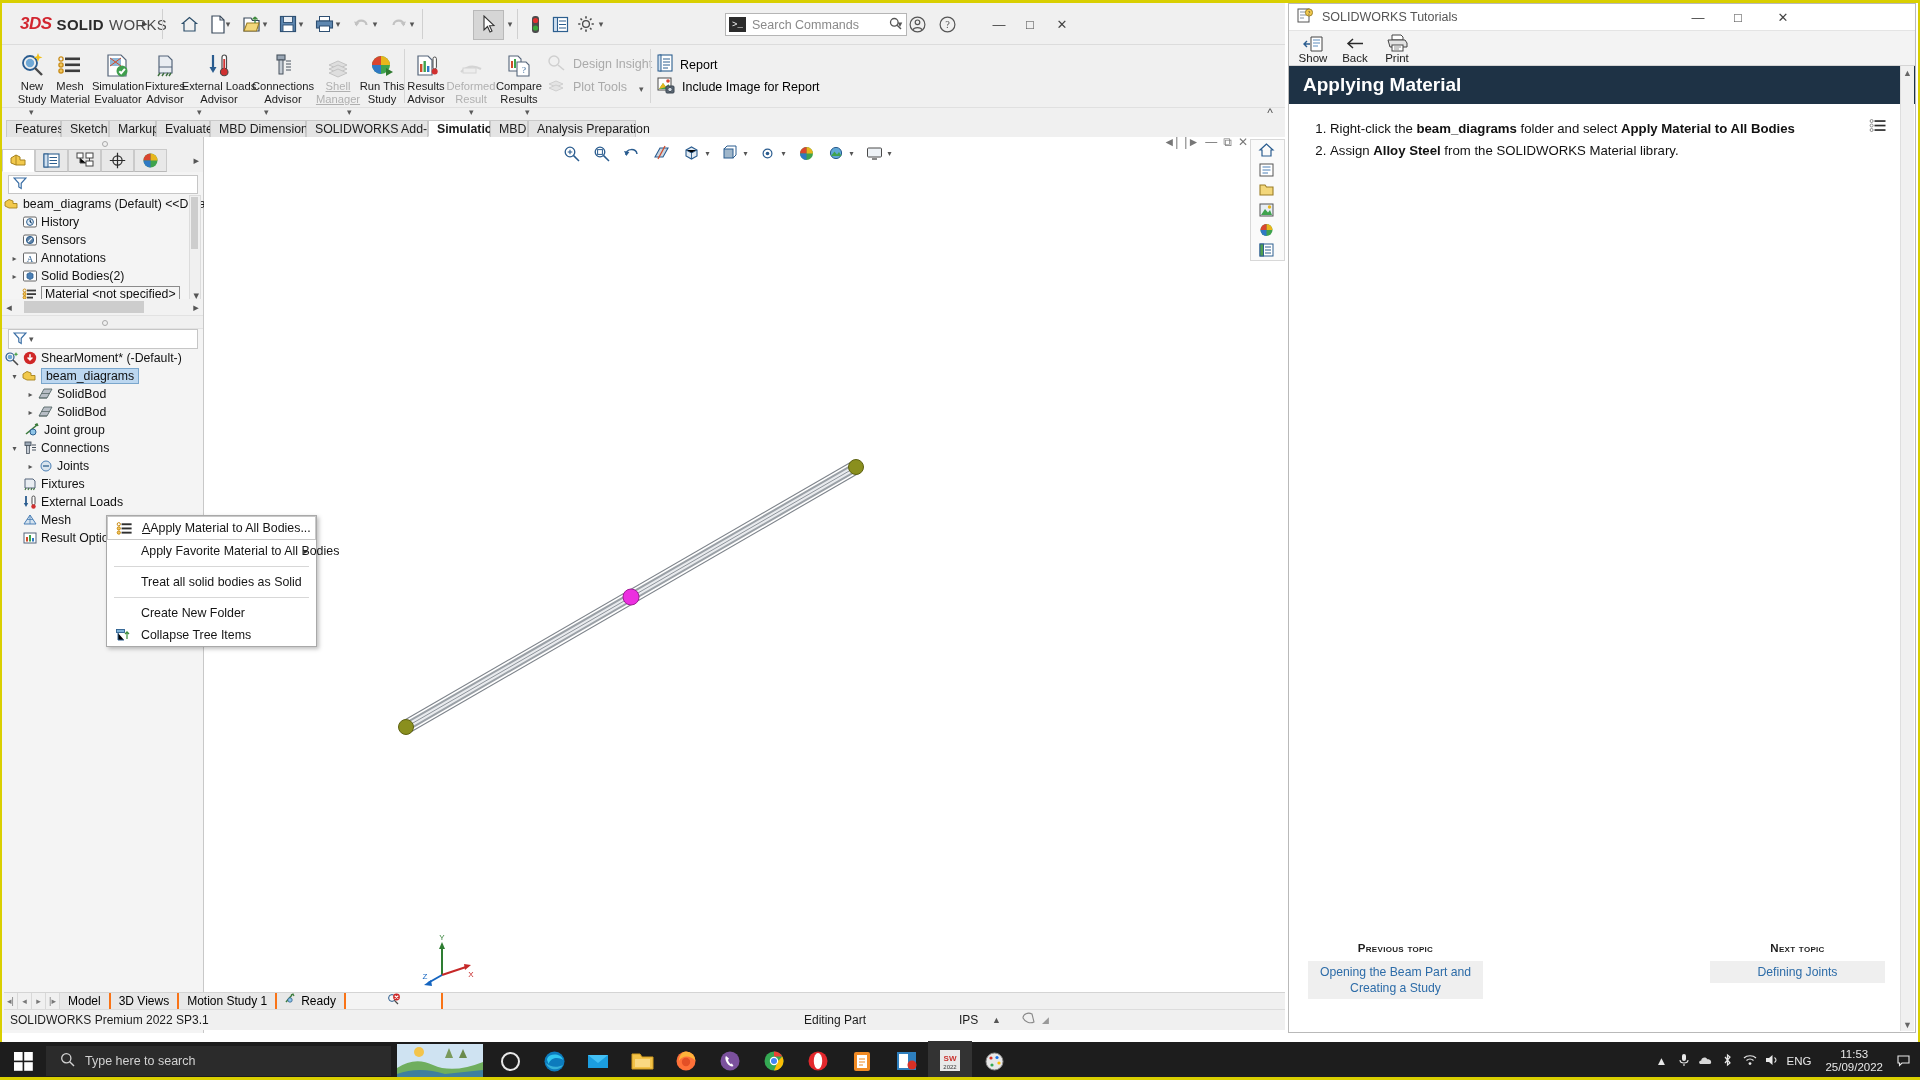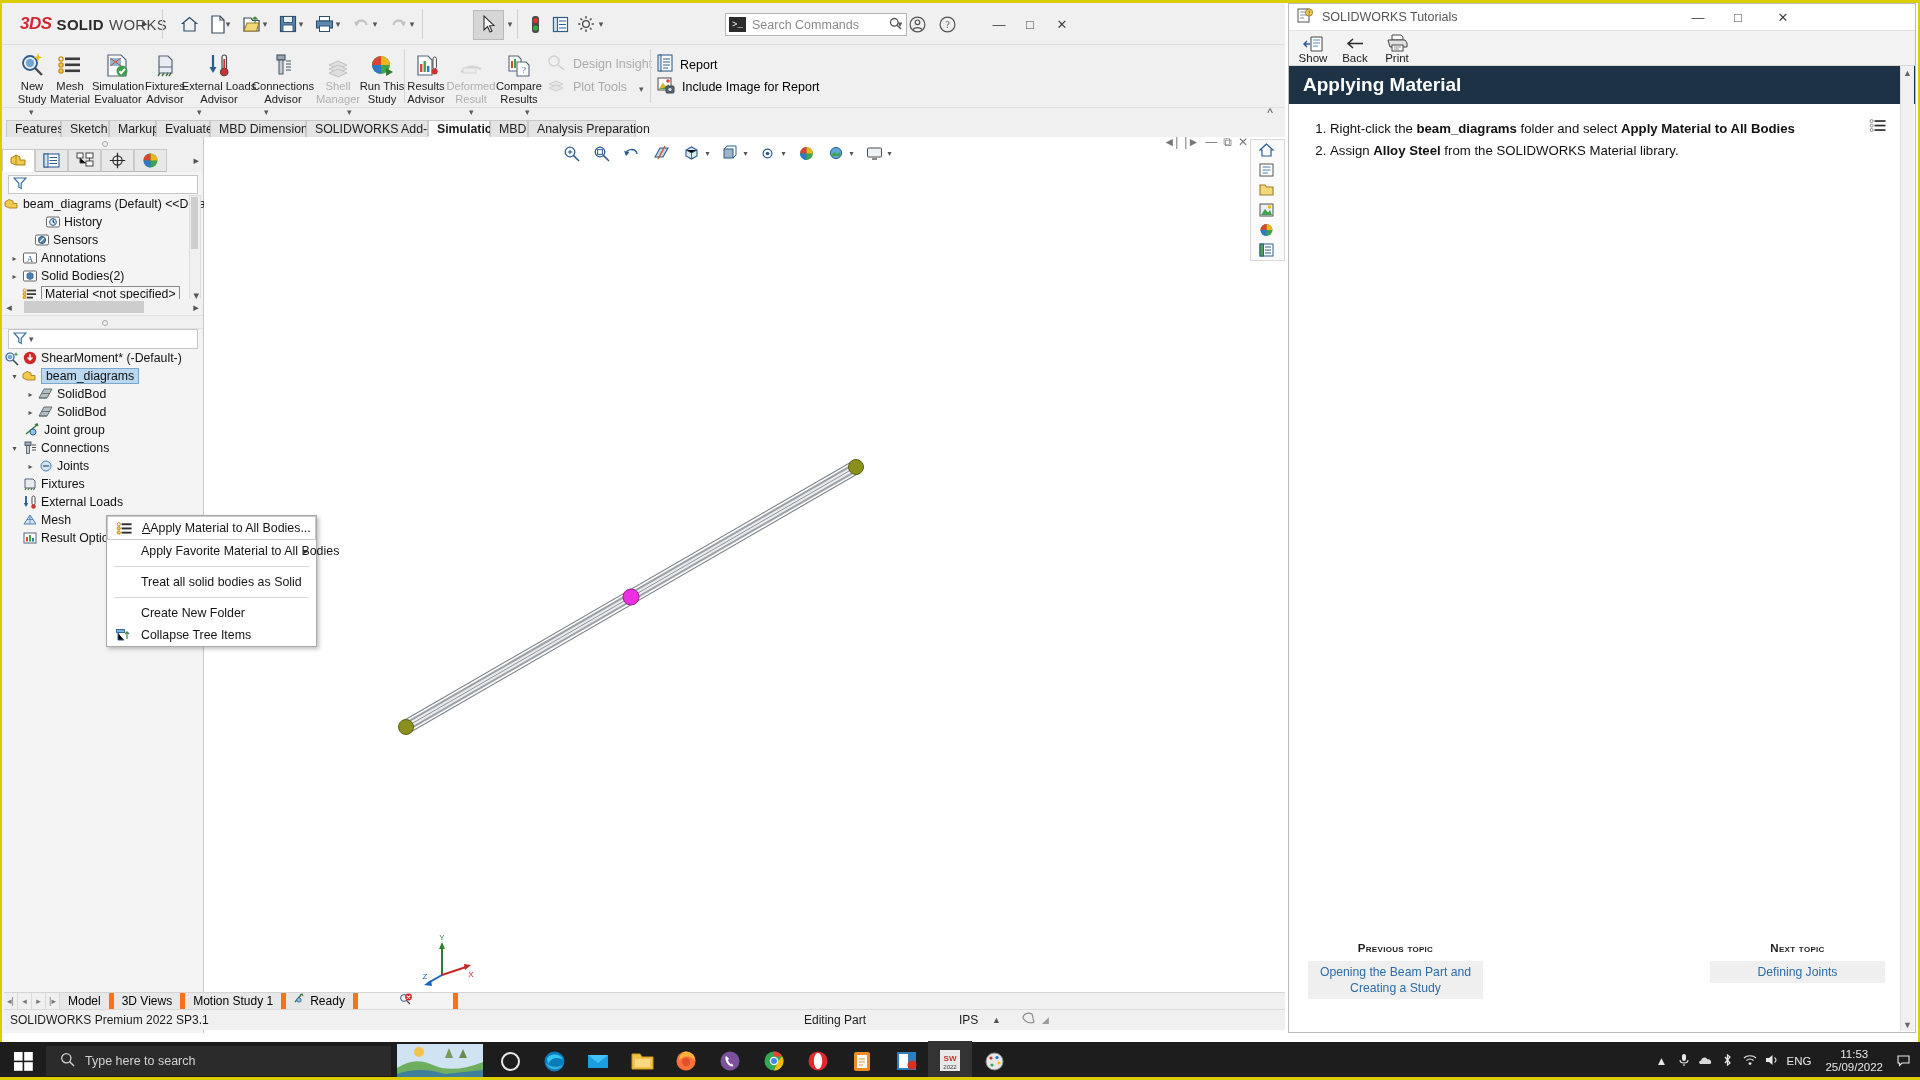--- a/index.html
+++ b/index.html
@@ -110,21 +110,21 @@
   .ctx .mi{position:relative;height:22px;line-height:22px;padding-left:34px;white-space:nowrap;color:#151515;}
   .ctx .mi.first{border:1px solid #c8c8c8;background:#fff;height:22px;}
   .ctx .mi .mico{position:absolute;left:7px;top:3px;width:18px;height:16px;display:flex;align-items:center;justify-content:center;}
   .ctx .mi .sub{position:absolute;right:8px;top:0;color:#333;font-size:9px;}
   .ctx .sep{height:1px;background:#d7d7d7;margin:4px 7px;}
   u{text-decoration:underline;}
 
   
   .bottom-tabs{position:absolute;left:2px;bottom:23px;width:1281px;height:17px;background:#f0f0f0;border-top:1px solid #d4d4d4;display:flex;align-items:center;font-size:12px;}
   .bt-nav{width:13px;text-align:center;color:#777;font-size:9px;border-right:1px solid #d8d8d8;height:17px;line-height:17px;}
-  .bt{height:17px;line-height:17px;padding:0 8px;border-right:5px solid #f97316;background:#e8e8e8;display:flex;align-items:center;gap:3px;text-align:right;}
+  .bt{height:17px;line-height:17px;padding:0 8px;border-right:2px solid #f97316;background:#e8e8e8;display:flex;align-items:center;gap:3px;text-align:right;}
   .bt.active{background:#f4f4f4;font-weight:bold;flex-direction:column;}
   .statusbar{position:absolute;left:2px;bottom:3px;width:1281px;height:20px;background:#f0f0f0;border-top:1px solid #dcdcdc;font-size:12px;color:#1b1b1b;display:flex;align-items:center;}
 
   
   .tut{position:absolute;left:1288px;top:3px;width:628px;height:1030px;background:#fff;border:1px solid #b9b9b9;box-sizing:border-box;}
   .tut-title{position:relative;height:26px;background:#fff;border-bottom:1px solid #e4e4e4;display:flex;align-items:center;}
   .tut-title .tt{margin-left:9px;font-size:12.5px;color:#555;}
   .tut-wb{position:absolute;top:2px;width:34px;height:22px;display:flex;align-items:center;justify-content:center;color:#444;font-size:13px;}
   .tut-tools{position:relative;height:34px;background:#f3f3f3;border-bottom:1px solid #d5d5d5;display:flex;align-items:flex-end;gap:6px;}
   .tut-tool{width:34px;text-align:center;font-size:11.5px;color:#1c1c1c;padding-bottom:1px;}
@@ -359,21 +359,21 @@
         <div class="cico">
           <svg width="24" height="25" viewBox="0 0 24 25">
               <rect x="6" y="2" width="8" height="5" fill="#9aa7b5" stroke="#48535f" stroke-width="1.1"></rect>
               <rect x="8" y="7" width="4" height="14" fill="#c5ccd4" stroke="#48535f" stroke-width="1"></rect>
               <path d="M15 8 H20 M15 11 H20 M15 14 H20 M15 17 H20" stroke="#48535f" stroke-width="1.2"></path>
             </svg>
         </div>
         <div>Connections</div>
         <div>Advisor</div>
       </div>
-      <div class="cmd dis" style="left:310px;width:52px;">
+      <div class="cmd dis" style="left:310px;width:52px;text-decoration:underline;">
         <div class="cico">
           <svg width="24" height="20" viewBox="0 0 24 20">
               <g fill="#dedede" stroke="#c3c3c3" stroke-width="1">
                 <path d="M3 7 L12 3 L21 7 L12 11 Z"></path>
                 <path d="M3 11 L12 7 L21 11 L12 15 Z"></path>
                 <path d="M3 15 L12 11 L21 15 L12 19 Z"></path>
               </g>
             </svg>
         </div>
         <div>Shell</div>
@@ -555,31 +555,31 @@
 
         <div class="tree">
           <div class="tnode" style="padding-left:2px;">
             <span class="ti">
               <svg width="16" height="14" viewBox="0 0 16 14">
                   <path d="M1 5 L5 2.5 L9 4 L9 6.5 L13 6.5 L13 11 L5 11 L1 9 Z" fill="#f2c94c" stroke="#a6821c" stroke-width=".9"></path>
                 </svg>
             </span>
             <span class="tl">beam_diagrams (Default) &lt;&lt;Default&gt;_</span>
           </div>
-          <div class="tnode" style="padding-left:19px;margin-left:23px;">
+          <div class="tnode" style="padding-left:19px;">
             <span class="ti">
               <svg width="16" height="14" viewBox="0 0 16 14">
                   <rect x="1.5" y="2" width="13" height="10" rx="1.5" fill="#fdfdfd" stroke="#666" stroke-width="1"></rect>
                   <circle cx="8" cy="7" r="3.4" fill="#dce9f5" stroke="#2d5f8f" stroke-width="1"></circle>
                   <path d="M8 4.6 V7 L9.8 8.3" stroke="#2d5f8f" stroke-width="1"></path>
                 </svg>
             </span>
             <span class="tl">History</span>
           </div>
-          <div class="tnode" style="padding-left:19px;margin-left:12px;">
+          <div class="tnode" style="padding-left:19px;">
             <span class="ti">
               <svg width="16" height="14" viewBox="0 0 16 14">
                   <rect x="1.5" y="2" width="13" height="10" rx="1.5" fill="#fdfdfd" stroke="#666" stroke-width="1"></rect>
                   <circle cx="8" cy="7" r="3.6" fill="#5f83a8" stroke="#2d5f8f" stroke-width="1"></circle>
                   <path d="M6.2 8.8 L9.8 5.2" stroke="#fff" stroke-width="1.2"></path>
                 </svg>
             </span>
             <span class="tl">Sensors</span>
           </div>
           <div class="tnode" style="padding-left:6px;">

